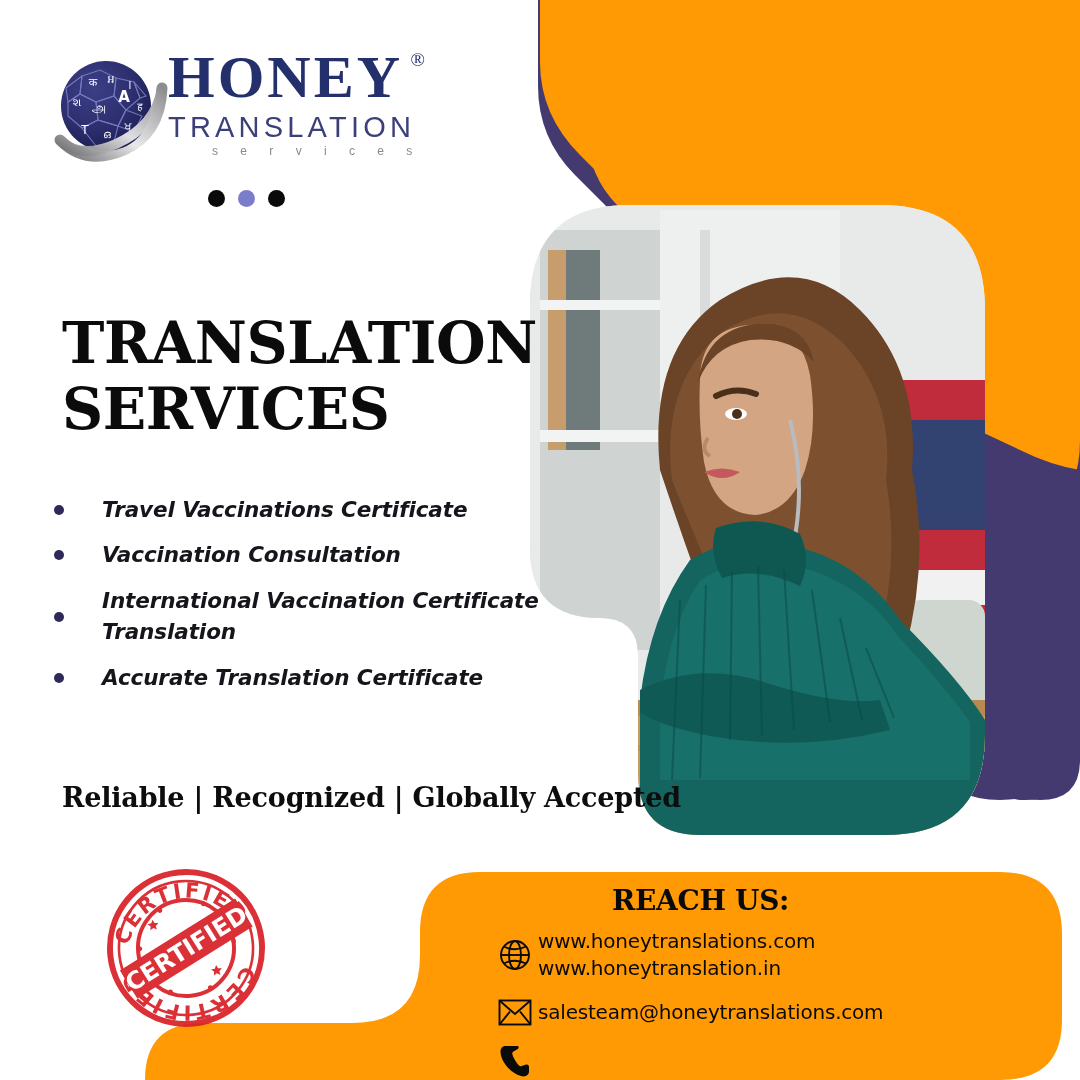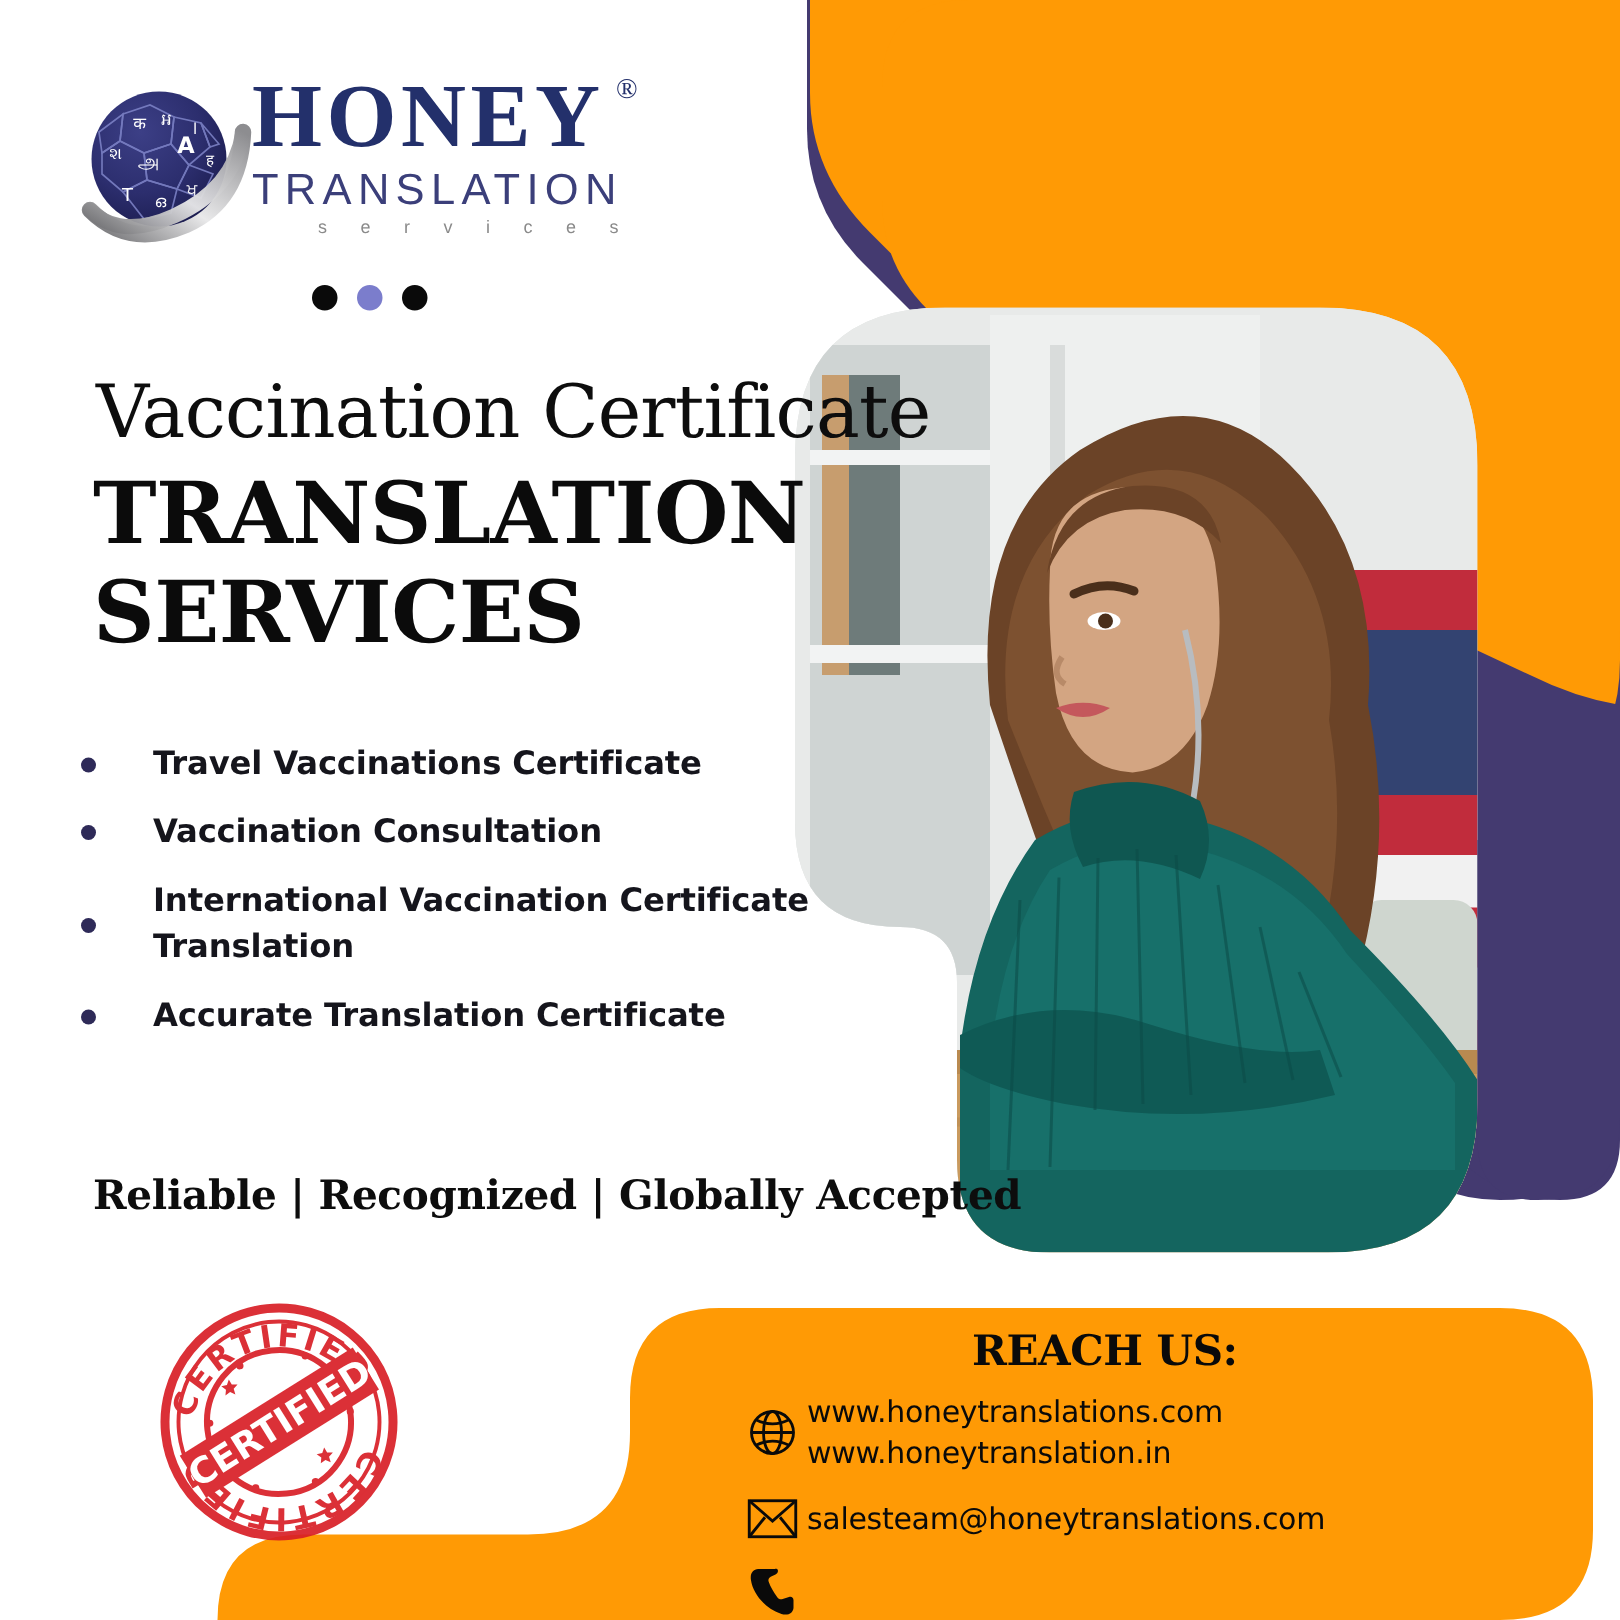--- a/index.html
+++ b/index.html
@@ -54,21 +54,21 @@
   }
   #h-main {
     position: absolute; left: 62px; top: 310px; width: 470px;
     font-family: "DejaVu Serif", serif;
     font-size: 57px; font-weight: 700; color: #0b0b0b;
     line-height: 1.16; letter-spacing: -0.4px;
   }
 
   
   #bullets { position: absolute; left: 54px; top: 494px; width: 490px; }
-  .bullet-row { display: flex; align-items: flex-start; margin-bottom: 14px; }
+  .bullet-row { display: flex; align-items: flex-start; margin-bottom: 14px; font-style: italic; }
   .bullet-row .dot {
     width: 10px; height: 10px; border-radius: 50%;
     background: #2e2a58; flex: 0 0 10px; margin-top: 11px;
   }
   .bullet-row .txt {
     margin-left: 38px;
     font-family: "DejaVu Sans", sans-serif;
     font-size: 21.5px; font-weight: 700; color: #15151c;
     line-height: 1.46; letter-spacing: -0.1px;
   }
@@ -85,21 +85,20 @@
   
   #stamp { position: absolute; left: 104px; top: 866px; width: 165px; height: 165px; }
 
   
   #footer-svg { position: absolute; left: 0; top: 845px; width: 1080px; height: 240px; }
   #reach-title {
     position: absolute; left: 612px; top: 884px;
     font-family: "DejaVu Serif", serif;
     font-size: 28px; font-weight: 700; color: #0a0a0a;
     letter-spacing: -0.3px;
-    margin-left: 36px;
   }
   #contact-list { position: absolute; left: 492px; top: 928px; width: 560px; }
   .c-row { display: flex; align-items: center; margin-bottom: 11px; }
   .c-ico { flex: 0 0 46px; height: 38px; display: flex; align-items: center; justify-content: center; }
   .c-txt {
     font-family: "DejaVu Sans", sans-serif;
     font-size: 20px; font-weight: 400; color: #0a0a0a;
     line-height: 1.35; letter-spacing: -0.2px;
   }
   .c-txt span { display: block; }
@@ -340,21 +339,20 @@
       <div class="logo-services">s e r v i c e s</div>
     </div>
   </div>
 
   <div id="logo-dots">
     <i style="background:#0A0A0A"></i>
     <i style="background:#7B7DCC"></i>
     <i style="background:#0A0A0A"></i>
   </div>
 
-  <div id="h-script">Vaccination Certificate</div>
   <div id="h-main">
     <div>TRANSLATION</div>
     <div>SERVICES</div>
   </div>
 
   <div id="bullets">
     <div class="bullet-row">
       <span class="dot"></span>
       <span class="txt">Travel Vaccinations Certificate</span>
     </div>

